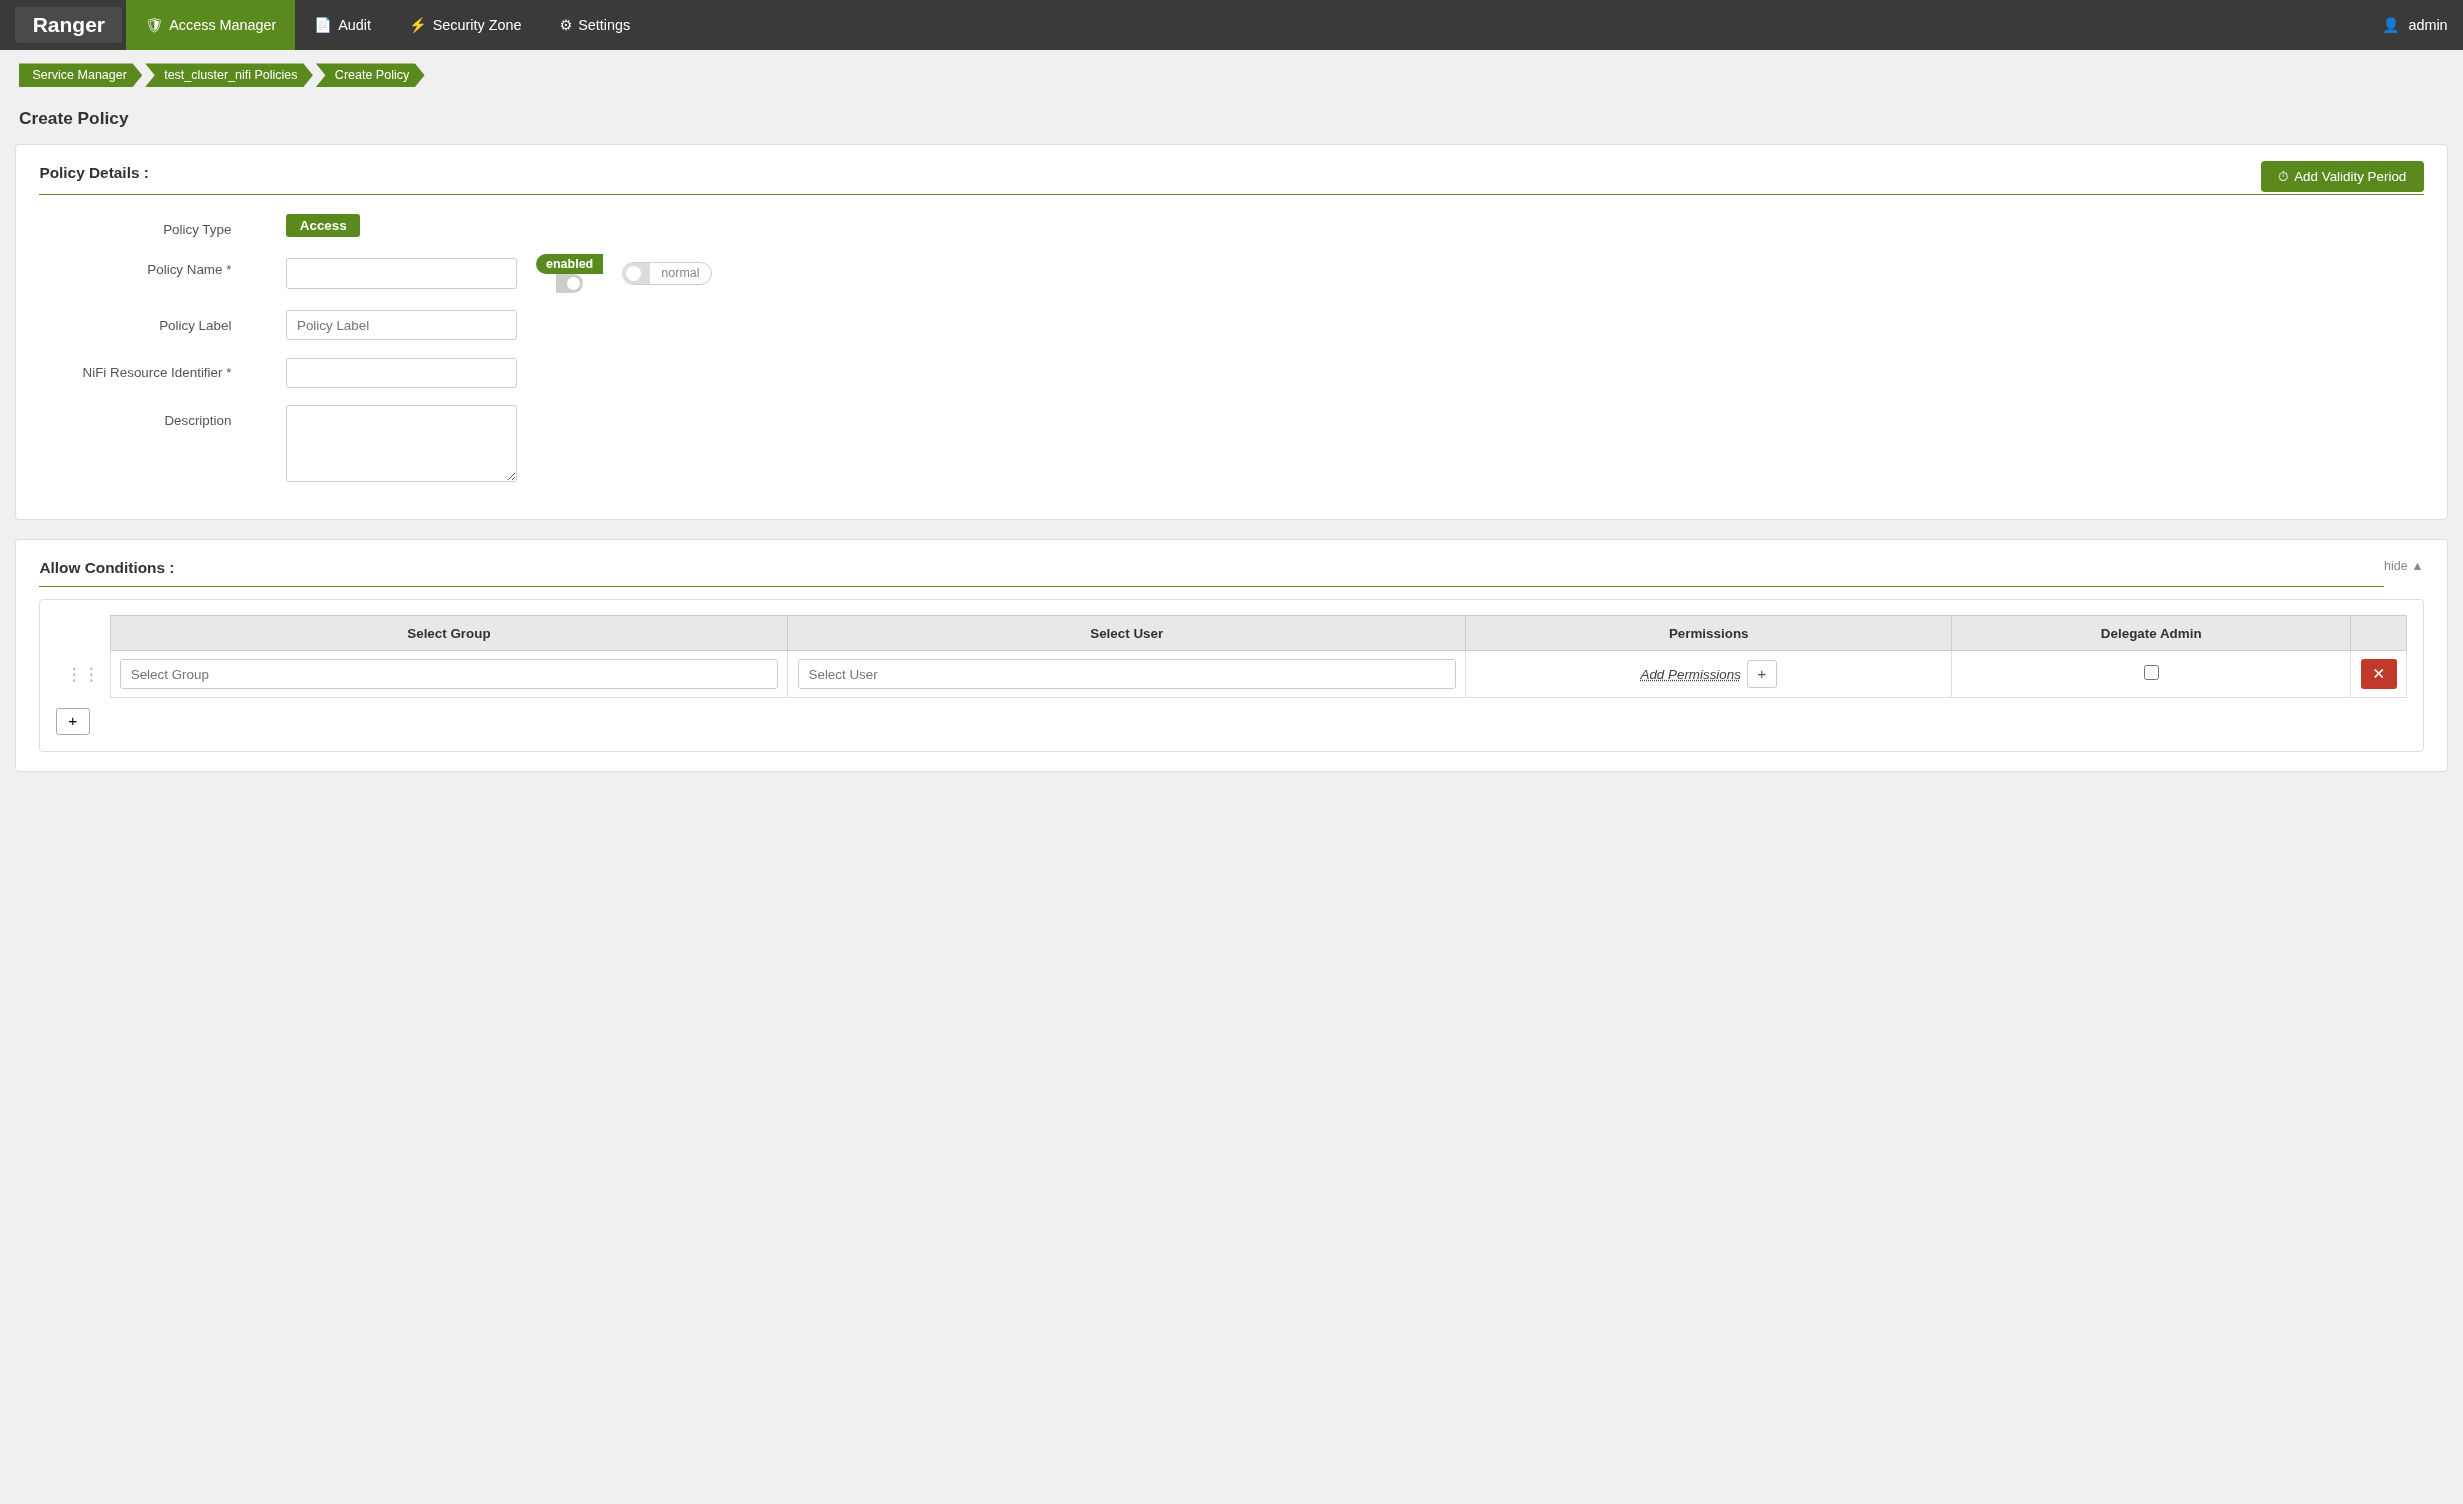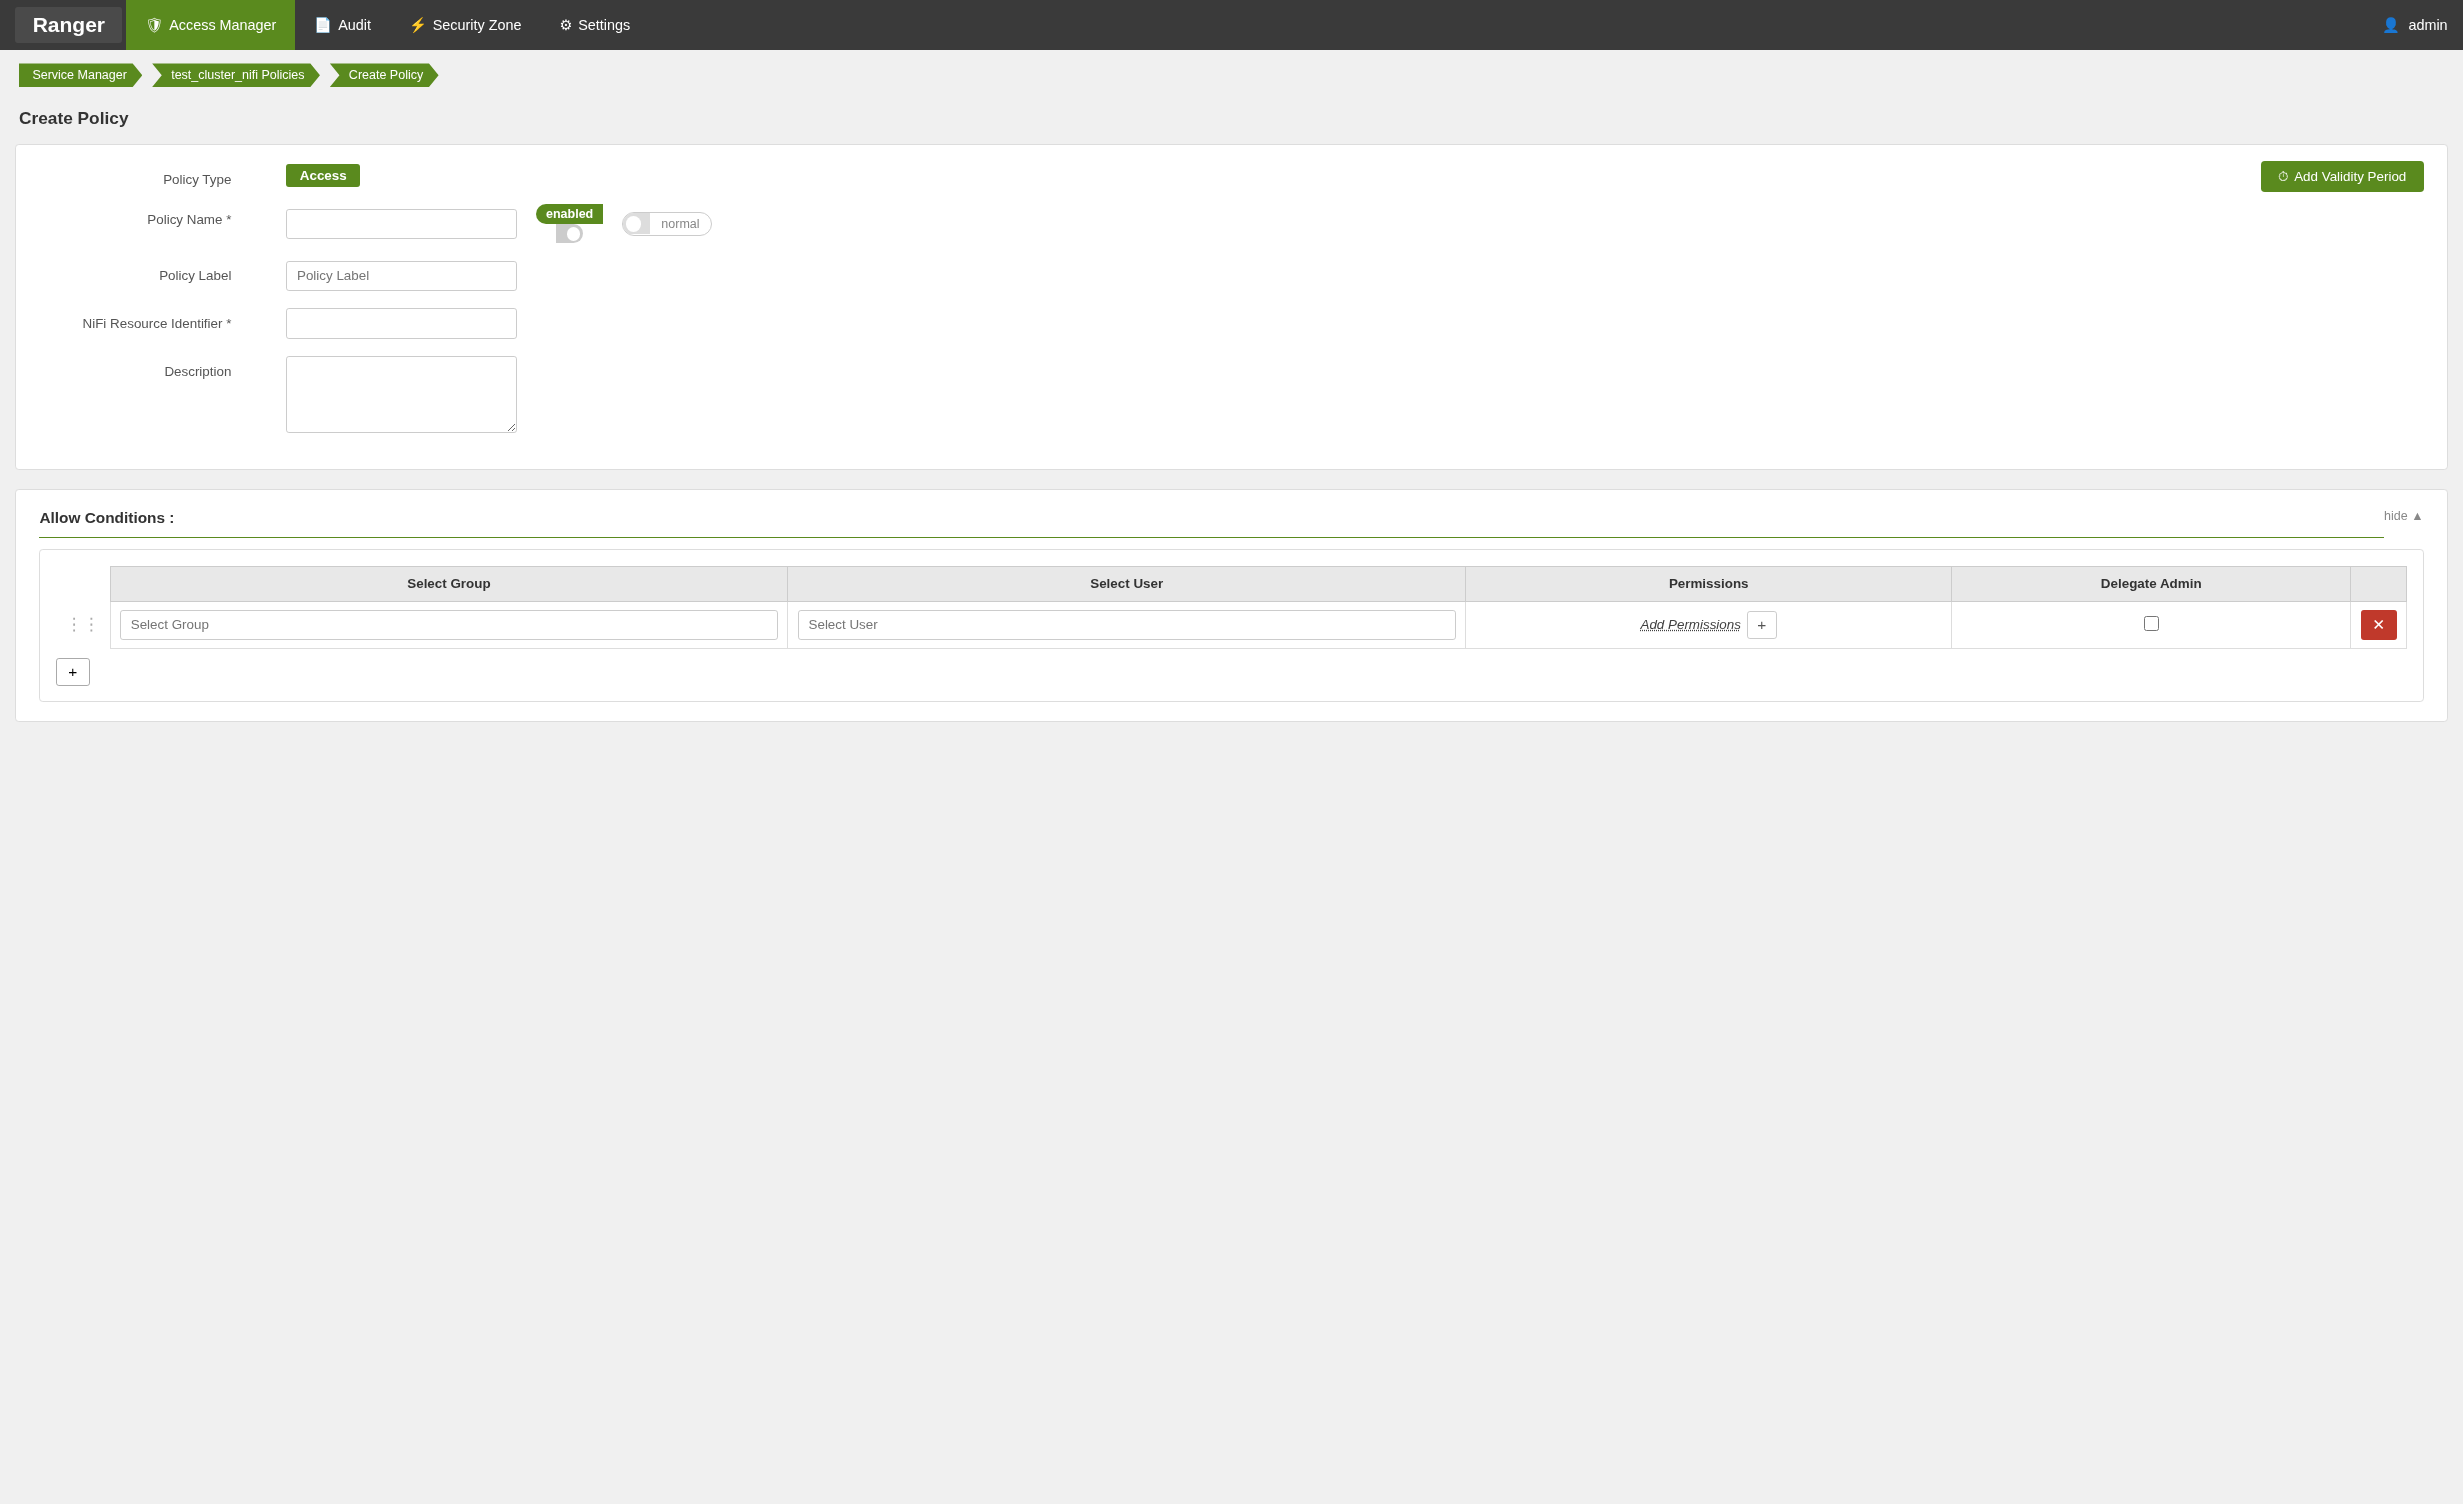--- a/index.html
+++ b/index.html
@@ -48,21 +48,21 @@
       color: #fff;
       gap: 7.7px;
       font-size: 14.4px;
     }
 
     
     .breadcrumb {
       display: flex;
       align-items: flex-end;
       padding: 13.4px 19px;
-      gap: 8px;
+      gap: 1px;
     }
     .breadcrumb-item {
       background: #5a8a1e;
       color: #fff;
       padding: 4.8px 15.4px 4.8px 19px;
       font-size: 12.5px;
       cursor: pointer;
       position: relative;
       clip-path: polygon(0 0, calc(100% - 9.6px) 0, 100% 50%, calc(100% - 9.6px) 100%, 0 100%, 9.6px 50%);
       margin-right: 1.9px;
@@ -364,20 +364,21 @@
 
 <div class="breadcrumb">
   <div class="breadcrumb-item">Service Manager</div>
   <div class="breadcrumb-item">test_cluster_nifi Policies</div>
   <div class="breadcrumb-item">Create Policy</div>
 </div>
 
 <div class="page-title">Create Policy</div>
 
 <div class="card" style="position:relative;">
+  <div class="section-title">Policy Details :</div>
 
   <button class="btn-validity">
     <span>⏱</span>
     <span>Add Validity Period</span>
   </button>
 
   <div class="form-row policy-type-row">
     <div class="form-label">Policy Type</div>
     <div class="form-control">
       <span class="badge-access">Access</span>

